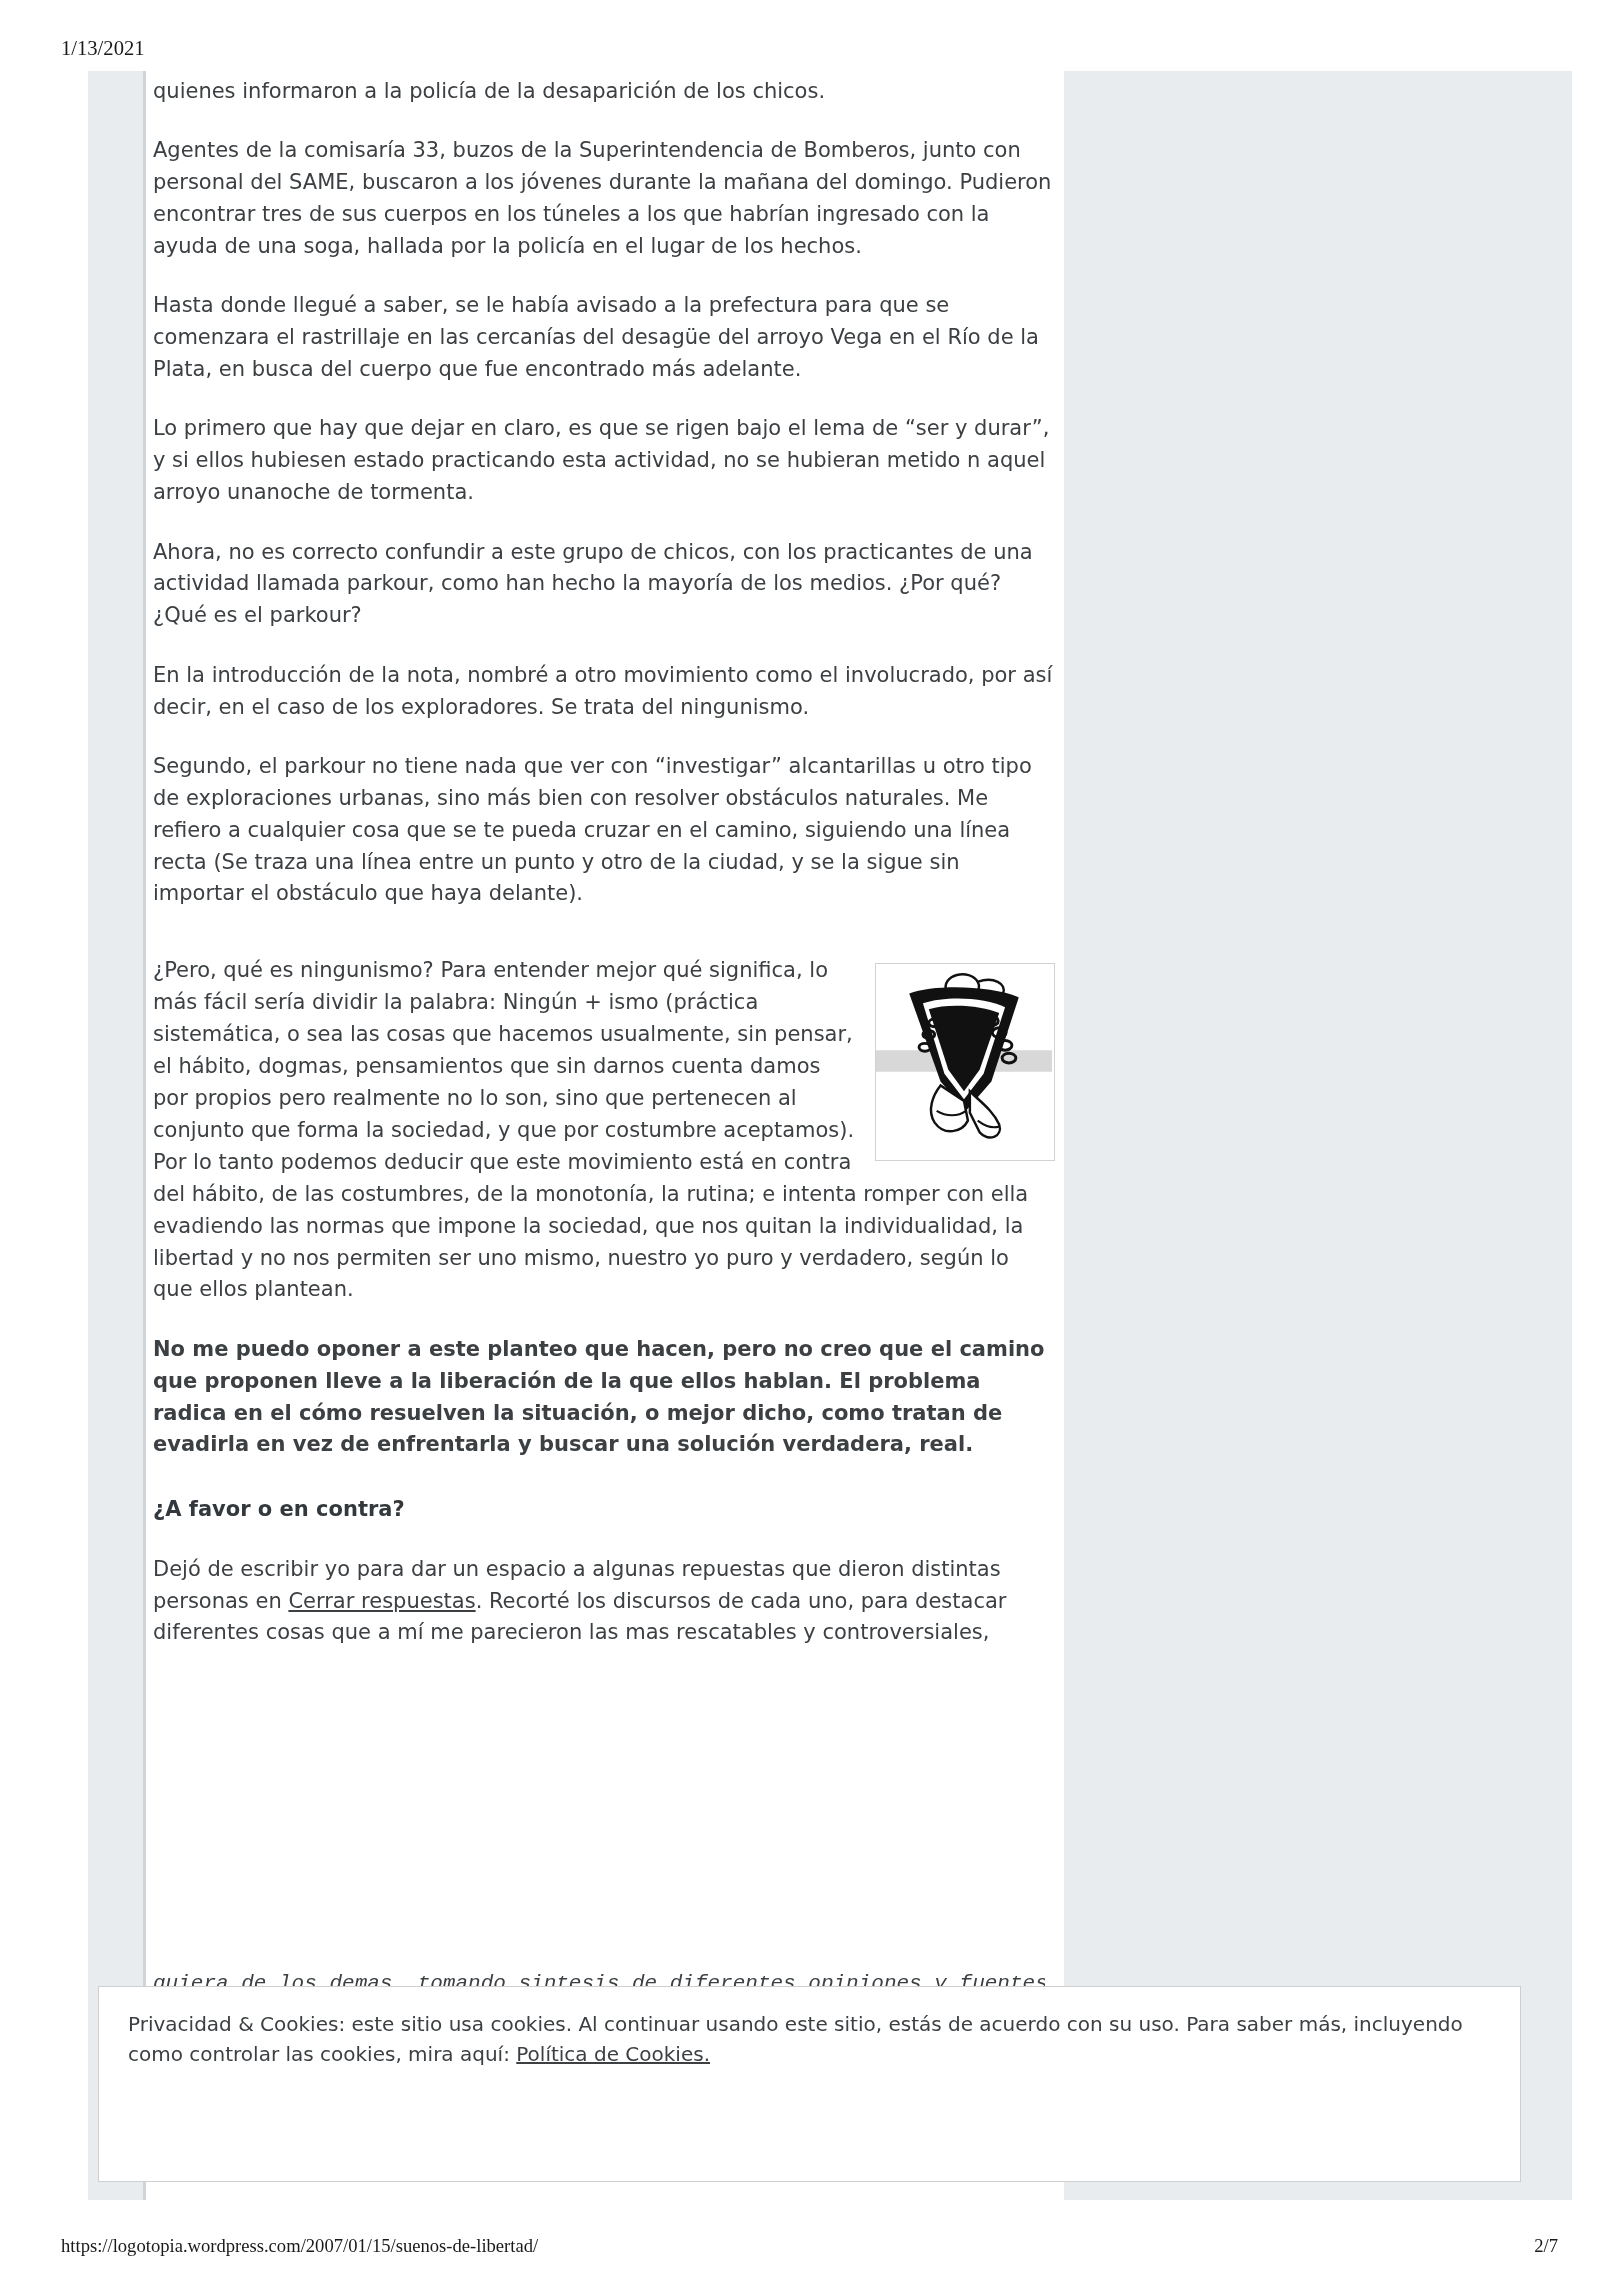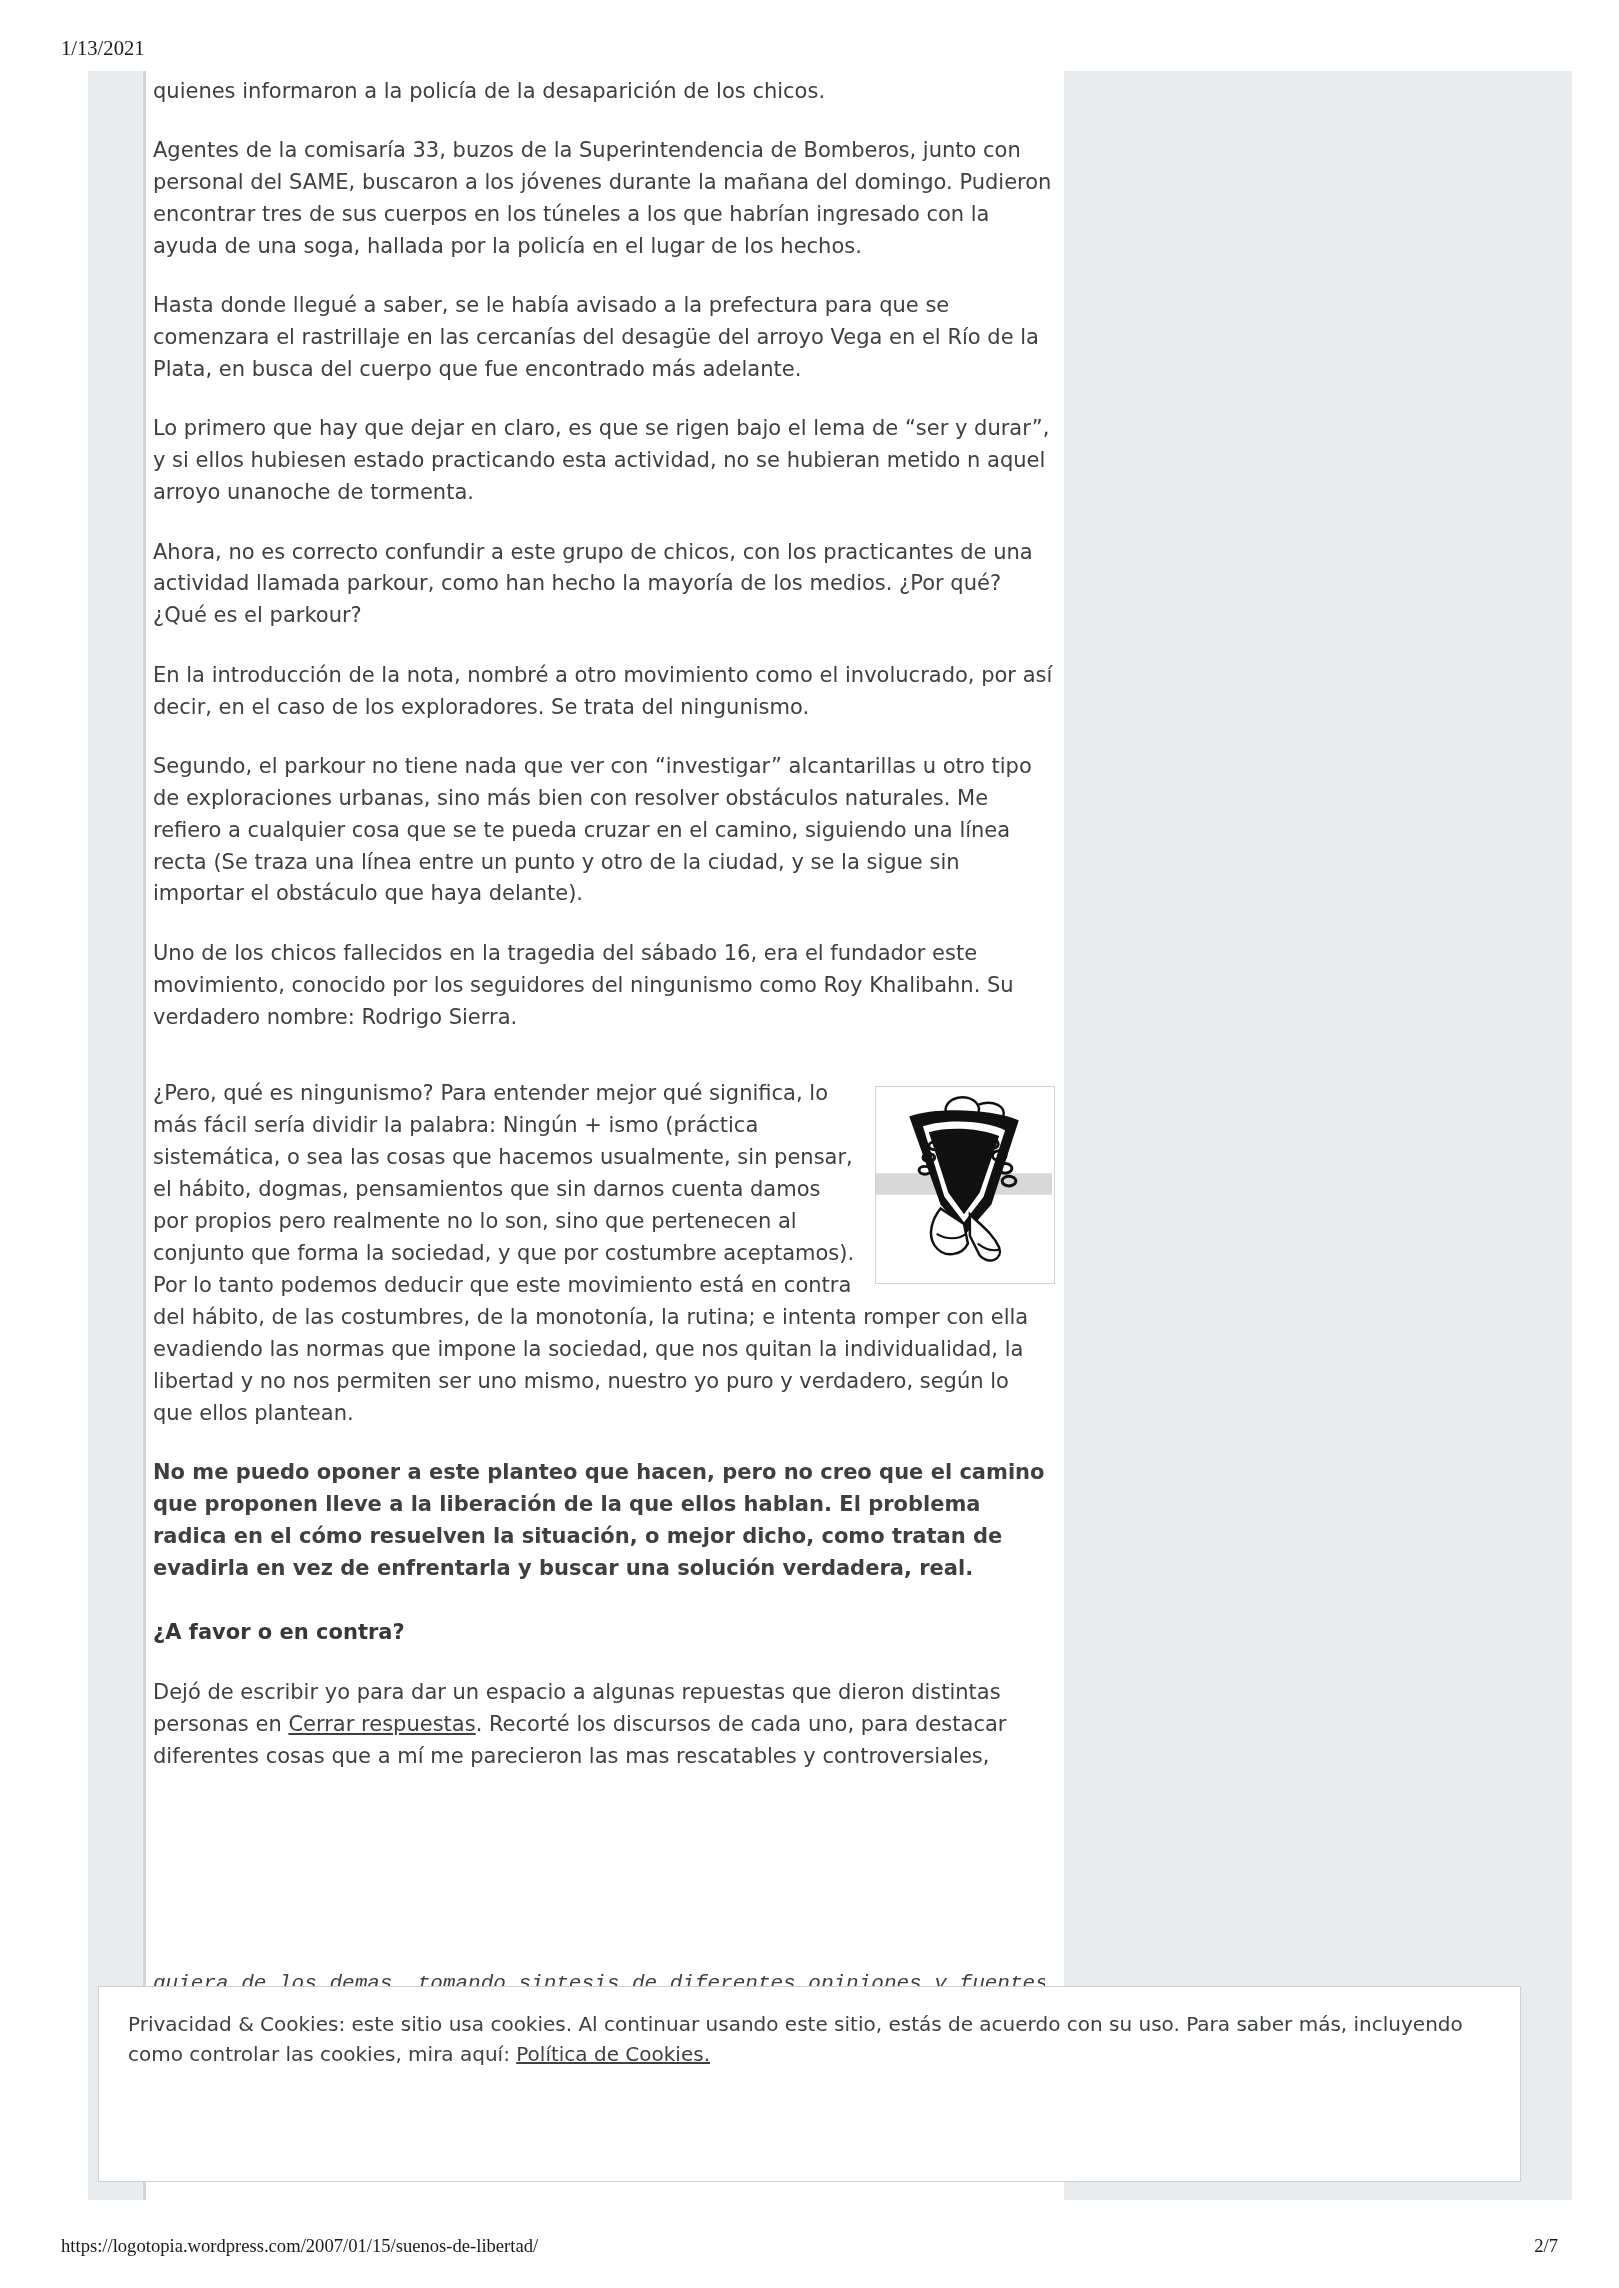--- a/index.html
+++ b/index.html
@@ -192,21 +192,20 @@
 
 <div class="article">
 
   <p>quienes informaron a la policía de la desaparición de los chicos.</p>
   <p>Agentes de la comisaría 33, buzos de la Superintendencia de Bomberos, junto con personal del SAME, buscaron a los jóvenes durante la mañana del domingo. Pudieron encontrar tres de sus cuerpos en los túneles a los que habrían ingresado con la ayuda de una soga, hallada por la policía en el lugar de los hechos.</p>
   <p>Hasta donde llegué a saber, se le había avisado a la prefectura para que se comenzara el rastrillaje en las cercanías del desagüe del arroyo Vega en el Río de la Plata, en busca del cuerpo que fue encontrado más adelante.</p>
   <p>Lo primero que hay que dejar en claro, es que se rigen bajo el lema de “ser y durar”, y si ellos hubiesen estado practicando esta actividad, no se hubieran metido n aquel arroyo unanoche de tormenta.</p>
   <p>Ahora, no es correcto confundir a este grupo de chicos, con los practicantes de una actividad llamada parkour, como han hecho la mayoría de los medios. ¿Por qué? ¿Qué es el parkour?</p>
   <p>En la introducción de la nota, nombré a otro movimiento como el involucrado, por así decir, en el caso de los exploradores. Se trata del ningunismo.</p>
   <p>Segundo, el parkour no tiene nada que ver con “investigar” alcantarillas u otro tipo de exploraciones urbanas, sino más bien con resolver obstáculos naturales. Me refiero a cualquier cosa que se te pueda cruzar en el camino, siguiendo una línea recta (Se traza una línea entre un punto y otro de la ciudad, y se la sigue sin importar el obstáculo que haya delante).</p>
-  <p>Uno de los chicos fallecidos en la tragedia del sábado 16, era el fundador este movimiento, conocido por los seguidores del ningunismo como Roy Khalibahn. Su verdadero nombre: Rodrigo Sierra.</p>
 
   <div class="spacer-gap"></div>
 
   <div class="figure">
     <svg width="176" height="194" viewBox="0 0 180 198" xmlns="http://www.w3.org/2000/svg">
       <rect x="0" y="0" width="180" height="198" fill="#ffffff"></rect>
       <rect x="0" y="88" width="180" height="22" fill="#d8d8d8"></rect>
 
       <path d="M34 30 C60 20, 120 22, 146 34 L118 120 L92 150 L66 120 Z" fill="#111111"></path>
       <path d="M48 40 C72 32, 112 34, 132 44 L110 112 L90 138 L70 112 Z" fill="#ffffff"></path>

